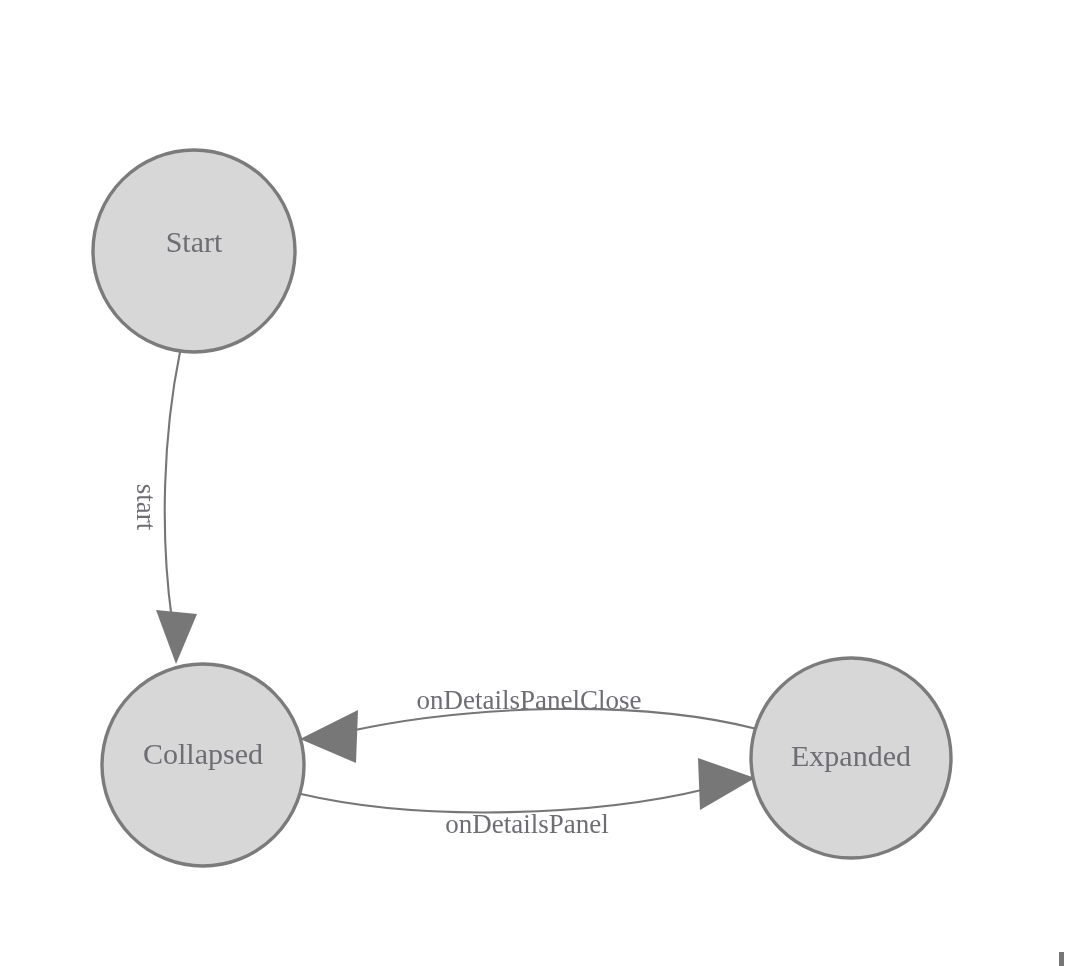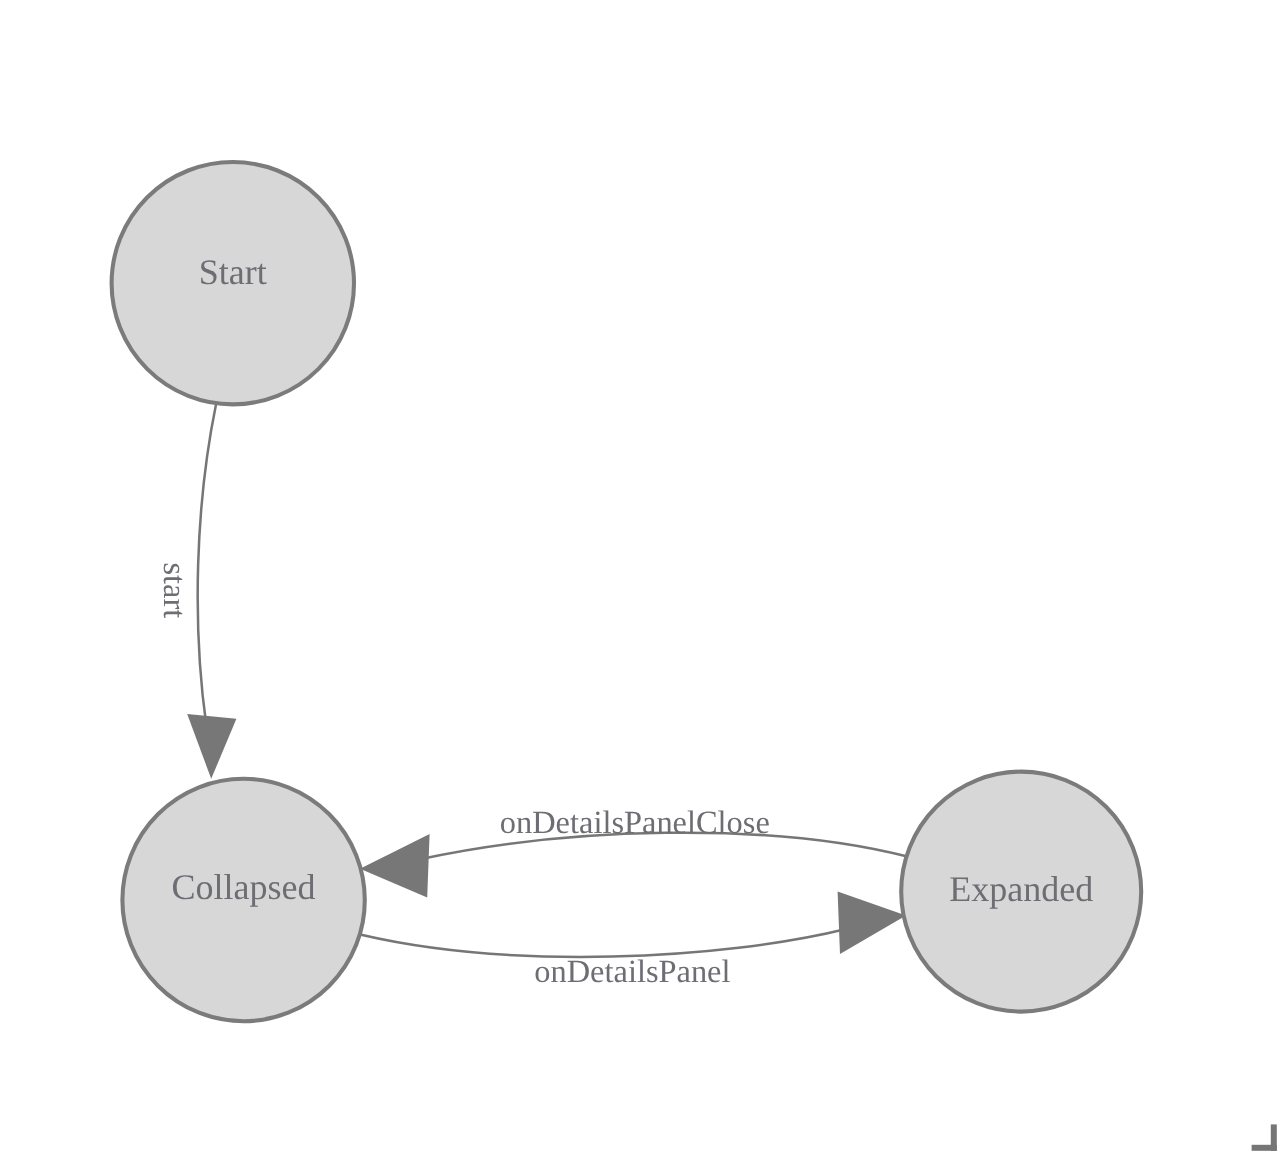--- a/index.html
+++ b/index.html
@@ -11,20 +11,21 @@
     width: 1072px;
     height: 966px;
     overflow: hidden;
     font-family: "Liberation Serif", "DejaVu Serif", serif;
   }
   #canvas-root {
     position: relative;
     width: 1072px;
     height: 784px;
     background: #ffffff;
+    margin-top: 15px;
   }
   #diagram-svg {
     position: absolute;
     top: 0;
     left: 0;
     width: 1072px;
     height: 966px;
     display: block;
   }
   .node-circle {

